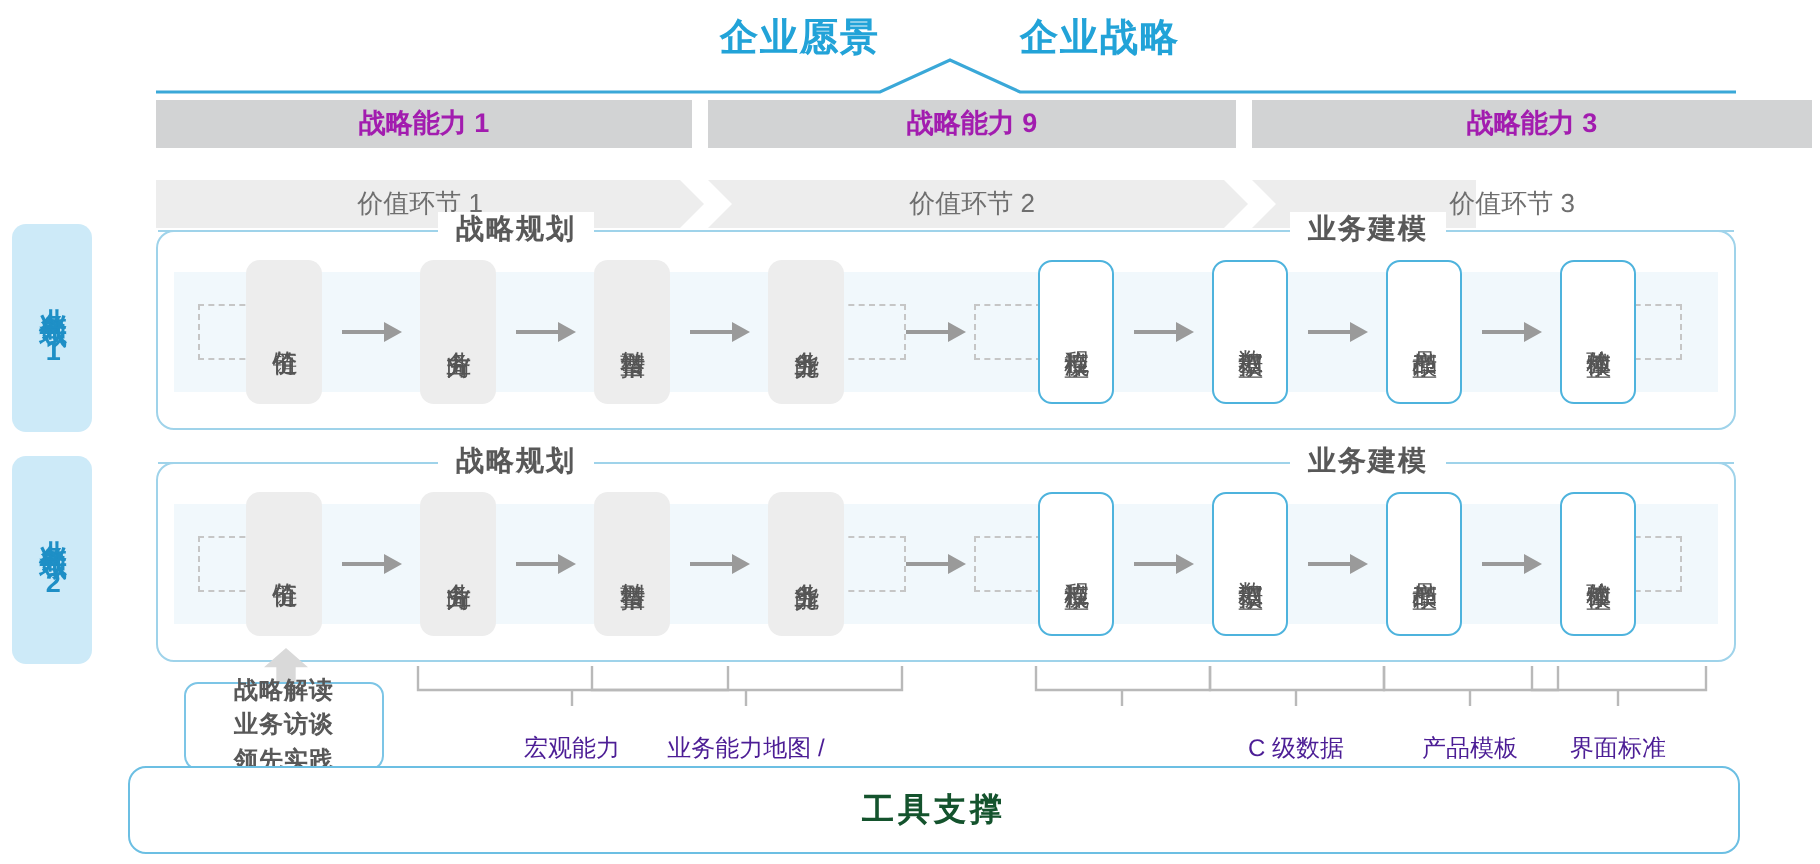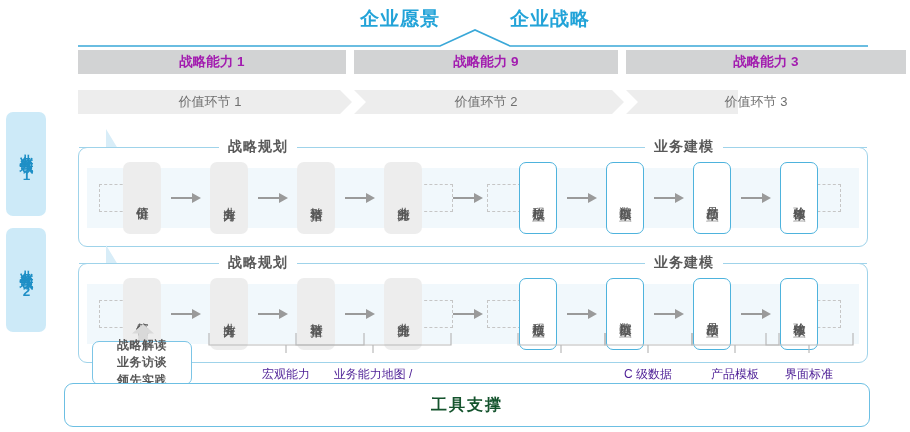--- a/index.html
+++ b/index.html
@@ -55,21 +55,21 @@
     display: flex; align-items: center; justify-content: center;
   }
   .vtext {
     writing-mode: vertical-rl; text-orientation: upright;
     letter-spacing: 2px; line-height: 1.05; white-space: nowrap;
   }
 
   
   .domain-row {
     position: absolute; left: 78px; width: 790px;
-    border: 1.3px solid #9fd3ea; border-radius: 9px; background: #ffffff; margin-top: 32px;
+    border: 1.3px solid #9fd3ea; border-radius: 9px; background: #ffffff;
   }
   .row-title {
     position: absolute; top: -10px; background: #ffffff;
     color: #585858; font-weight: bold; font-size: 14px;
     padding: 0 9px; white-space: nowrap; letter-spacing: 1px;
   }
   .row-title-line { position: absolute; top: -1px; height: 0; border-top: 1.3px solid #9fd3ea; }
 
   .band { position: absolute; left: 8px; height: 60px; background: #f1f8fc; }
   .band-arrow {

